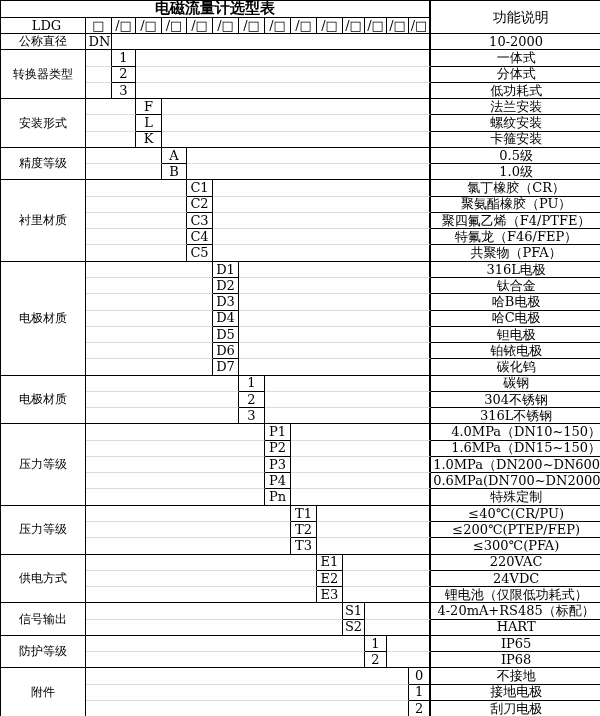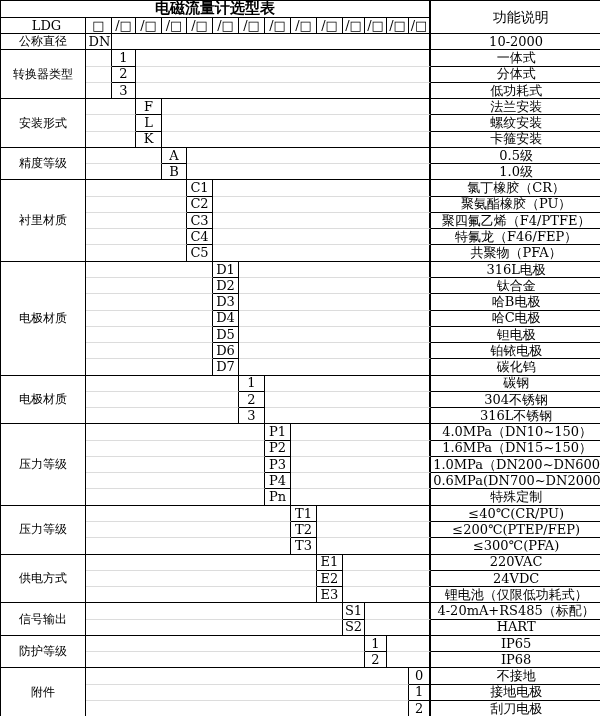--- a/index.html
+++ b/index.html
@@ -17,21 +17,21 @@
     font-size:13px; line-height:1.05;
     border-right:1px solid #000; border-bottom:1px solid #000;
   }
   td.title { font-size:15px; font-weight:bold; border-right-width:2px; }
   td.fhdr  { font-size:14px;padding-left:9px; }
   td.lbl   { font-size:12px; }
   td.bk    { border-bottom-color:#dcdcdc; }            
   td.ge    { border-bottom-color:#000; }               
   td.fr    { border-right-width:2px; }                 
   td.fc    { border-right:none; }                      
-  td.dl    { text-align:center; padding-left:2px;margin-left:24px; }      
+  td.dl    { text-align:right; padding-left:2px;margin-left:24px; }      
   td.ldg   { text-align:center; padding-left:7px; }
   td.dncell{ text-align:center; padding-left:2px;margin-top:10px; }
   td.code  { font-size:13px; }
 </style>
 </head>
 <body>
 
 <table class="sel">
   <colgroup>
     <col style="width:85px">

